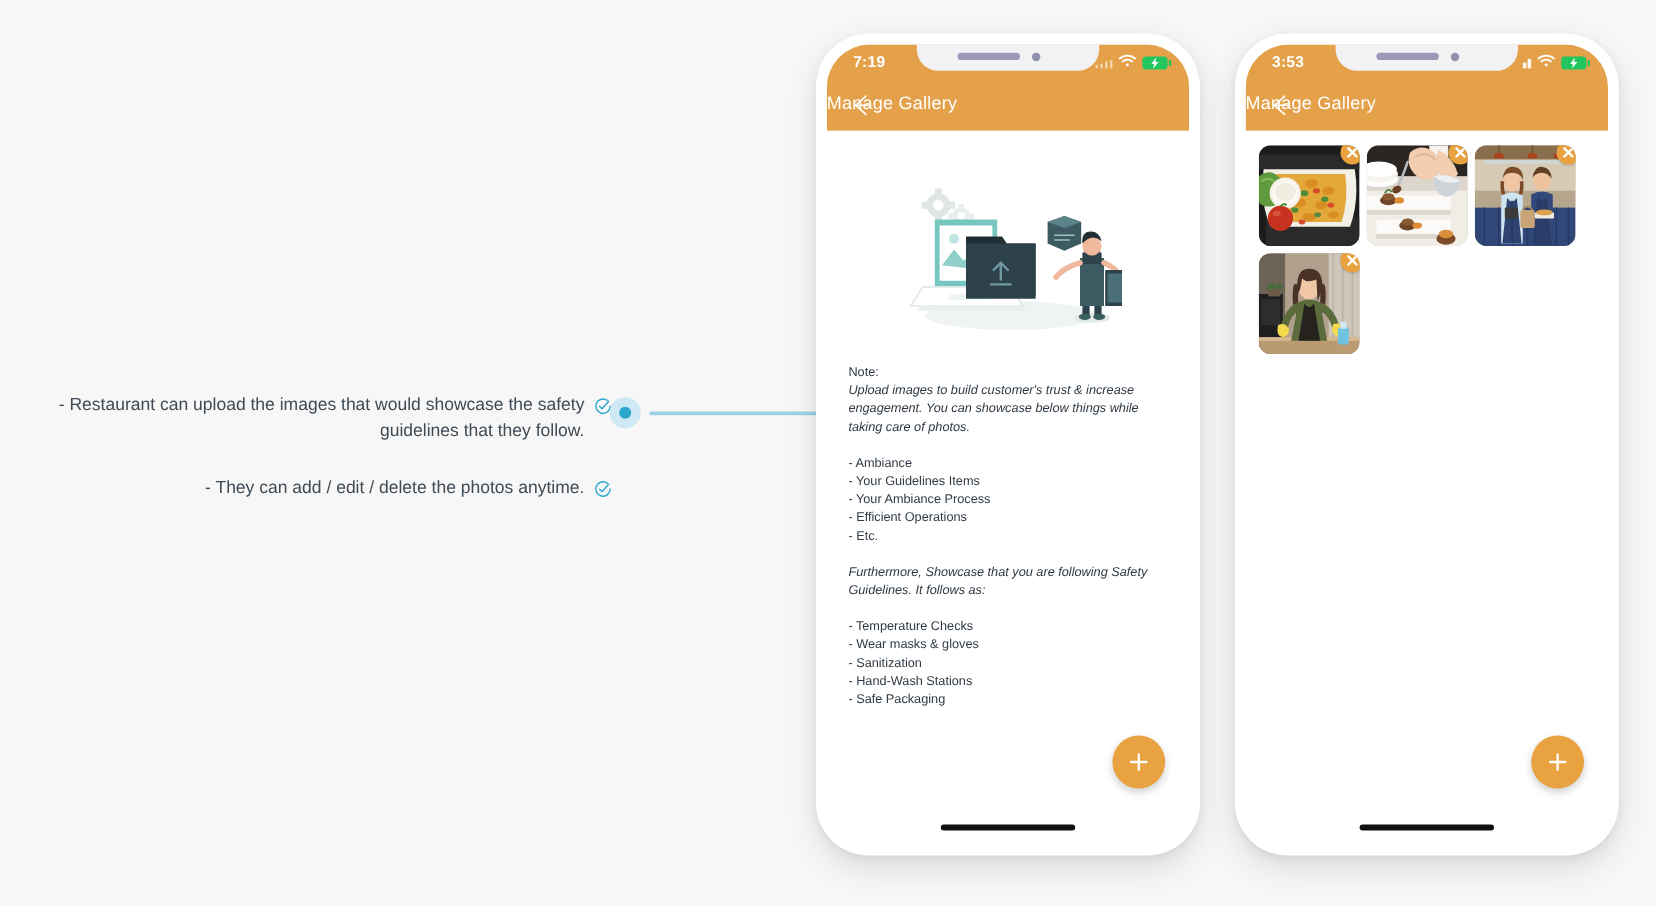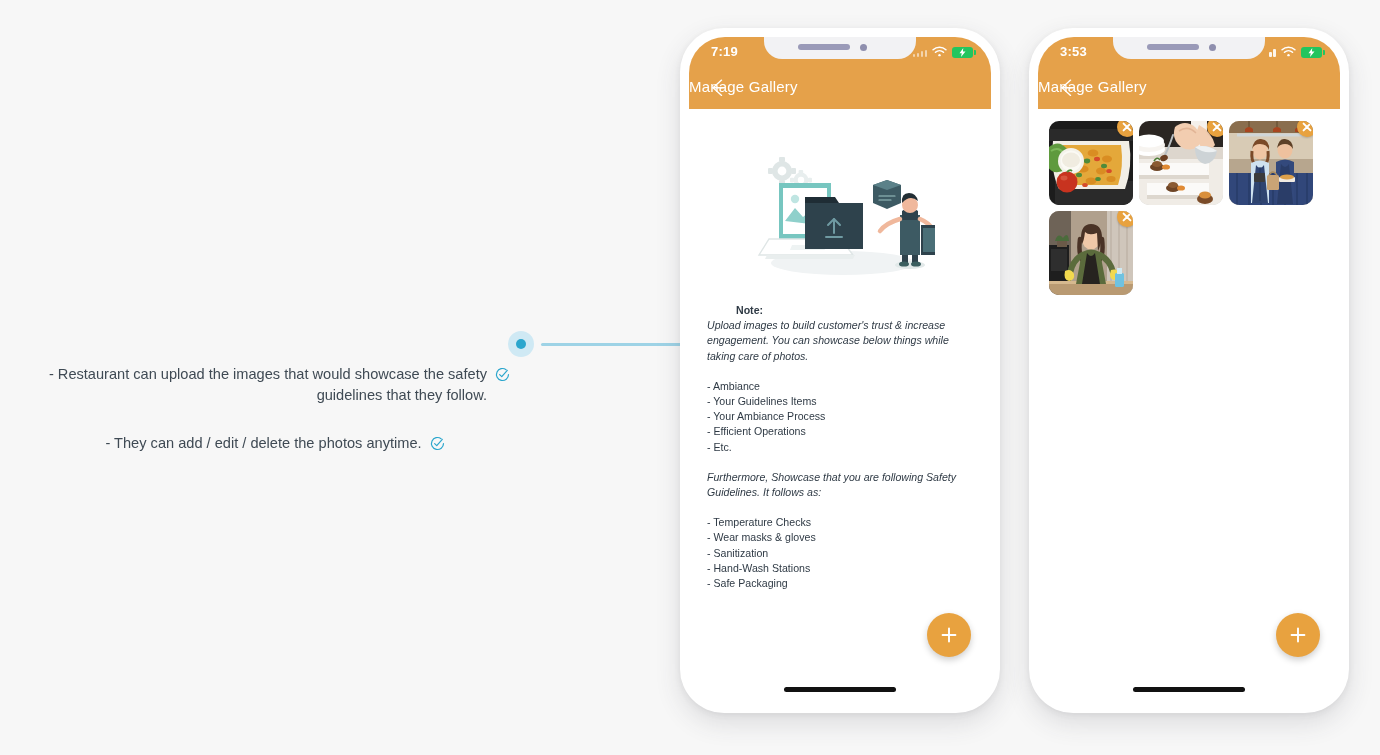--- a/index.html
+++ b/index.html
@@ -10,29 +10,28 @@
     overflow:hidden;
     position:relative;
   }
 
   
   .annotations{
     position:absolute;
     left:40px; top:328px;
     width:470px;
     text-align:right;
-    margin-top:36px;
   }
   .anno-row{
     display:flex;
     align-items:flex-start;
     justify-content:flex-end;
     gap:8px;
   }
-  .anno-row + .anno-row{ margin-top:28px;justify-content:center; }
+  .anno-row + .anno-row{ margin-top:28px; }
   .anno-text{
     font-size:14.6px;
     line-height:20.5px;
     color:#3f4a54;
     text-align:right;
     white-space:pre-line;
   }
   .check-icon{
     flex:0 0 auto;
     width:15px;height:15px;
@@ -177,21 +176,21 @@
     display:flex;justify-content:center;
   }
   .illus{ width:190px;height:140px; }
 
   .note-block{
     padding:14px 18px 0 18px;
     color:#2f3a45;
     font-size:10.6px;
     line-height:15.2px;
   }
-  .note-title{ font-weight:bold;margin-left:29px; }
+  .note-title{ font-weight:normal; }
   .note-para{ margin:0;font-style:italic; }
   .note-gap{ height:15px; }
   .note-li{ margin:0; }
 
   
   .gallery{
     padding:12px 11px 0 11px;
     display:flex;flex-wrap:wrap;
     gap:6px;
   }

